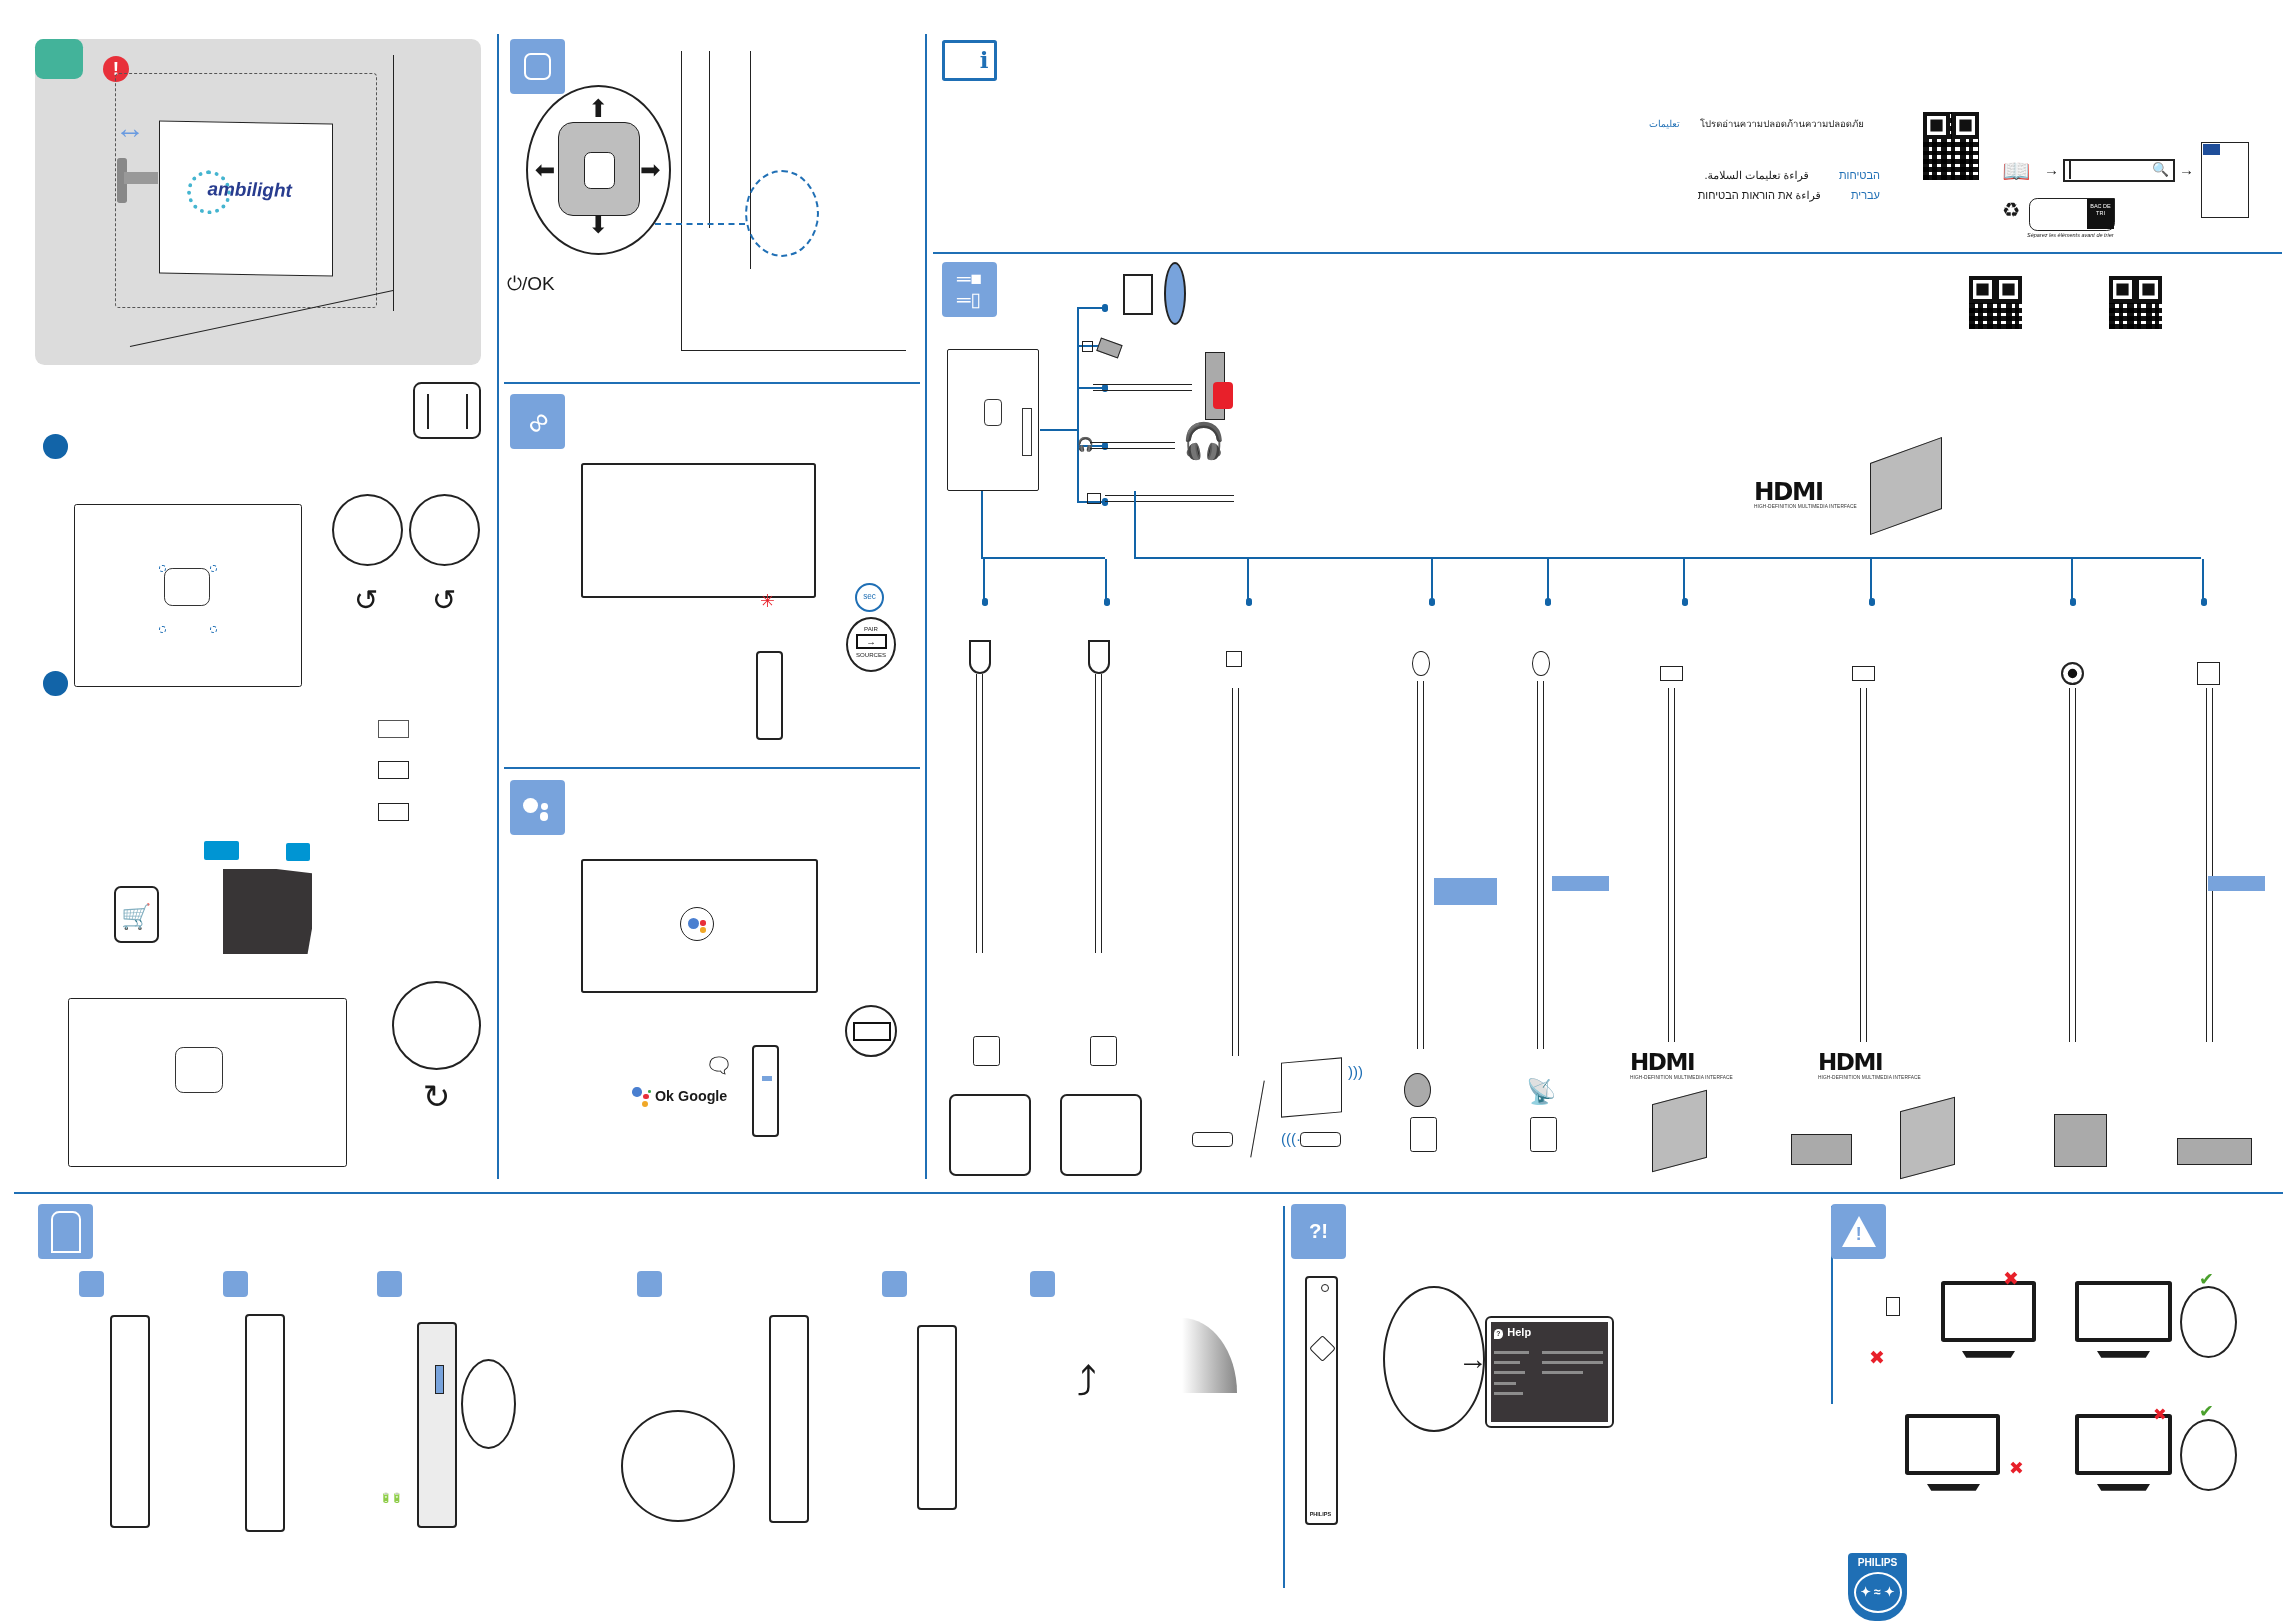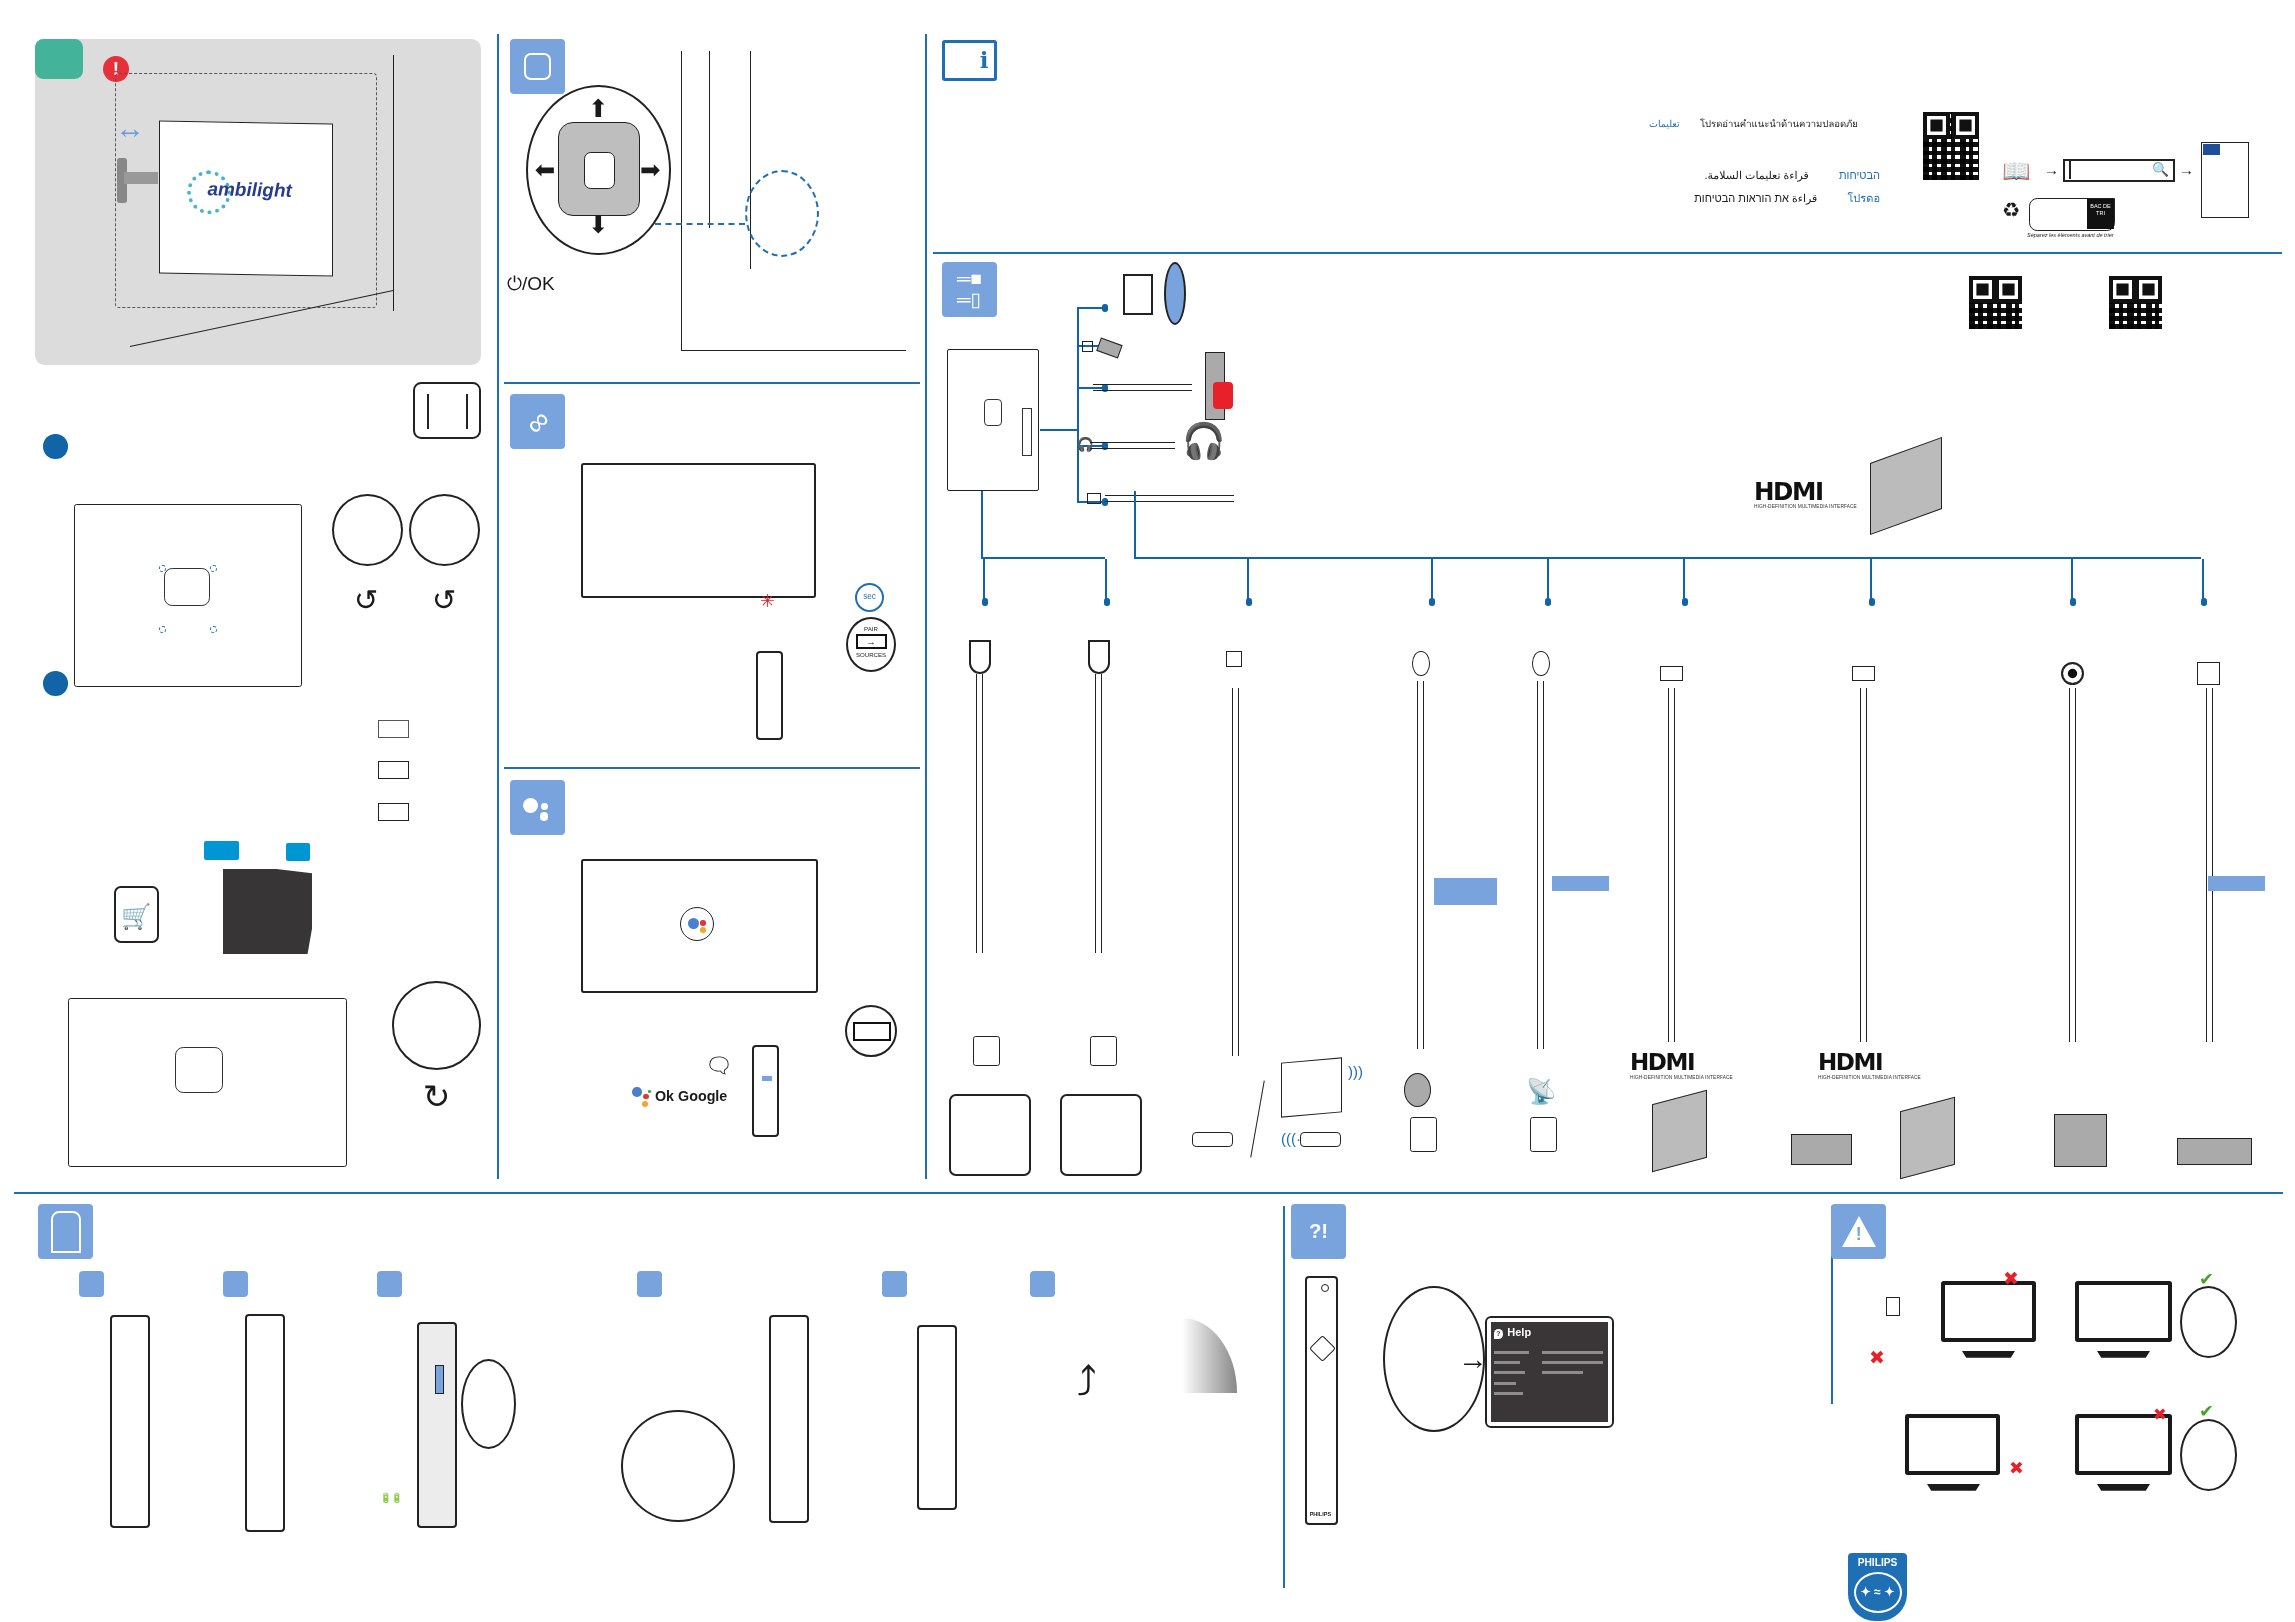--- a/index.html
+++ b/index.html
@@ -168,28 +168,28 @@
   <div class="circle" style="left:845px; top:1005px; width:52px; height:52px;">
     <div class="abs" style="left:5.5px; top:15px; width:38px; height:19px; border:2px solid #111;"></div>
   </div>
 </section>
 
 <section>
   <div class="abs" style="left:942px; top:40px; width:55px; height:41px; border:3.4px solid #1f6fb5; border-radius:2.7px; color:#1f6fb5; font-weight:bold; font-size:23px; text-align:right; padding-right:5.5px; line-height:34px; font-family:'DejaVu Serif', serif;">i</div>
 
   <div class="abs" style="left:1649px; top:116px; font-size:9.5px; white-space:nowrap;">
     <span class="text-blue">تعليمات</span>
-    <span style="margin-left:17.7px;">โปรดอ่านคำแนะนำด้านความปลอดภัย</span>
+    <span style="margin-left:17.7px;">โปรดอ่านความปลอดภ้านความปลอดภัย</span>
   </div>
   <div class="abs" style="left:1676px; top:169px; font-size:11px; white-space:nowrap; direction:rtl; width:204px; text-align:right;">
     <span class="text-blue">הבטיחות</span>
     <span style="margin-right:27px;">قراءة تعليمات السلامة.</span>
   </div>
   <div class="abs" style="left:1676px; top:189px; font-size:11px; white-space:nowrap; direction:rtl; width:204px; text-align:right;">
-    <span class="text-blue">โปรดอ</span>
+    <span class="text-blue">עברית</span>
     <span style="margin-right:27px;">قراءة את הוראות הבטיחות</span>
   </div>
 
   <div class="qr" style="left:1923px; top:112px; width:56px; height:68px;"></div>
   <div class="abs" style="left:2002px; top:158px; font-size:23px;">📖</div>
   <div class="abs" style="left:2044px; top:161px; font-size:15px;">→</div>
   <div class="abs" style="left:2063px; top:159px; width:112px; height:22.5px; border:2px solid #222;">
     <input style="border-top: none; border-right: none; border-bottom: none; border-image: initial; outline: none; width: 82px; height: 17.7px; margin-left: 4.1px; font-size: 9.5px; border-left: 2px solid rgb(34, 34, 34); padding-left: 2.7px;" value="">
     <span class="abs" style="right:4.1px; top:0; font-size:13.6px;">🔍</span>
   </div>

